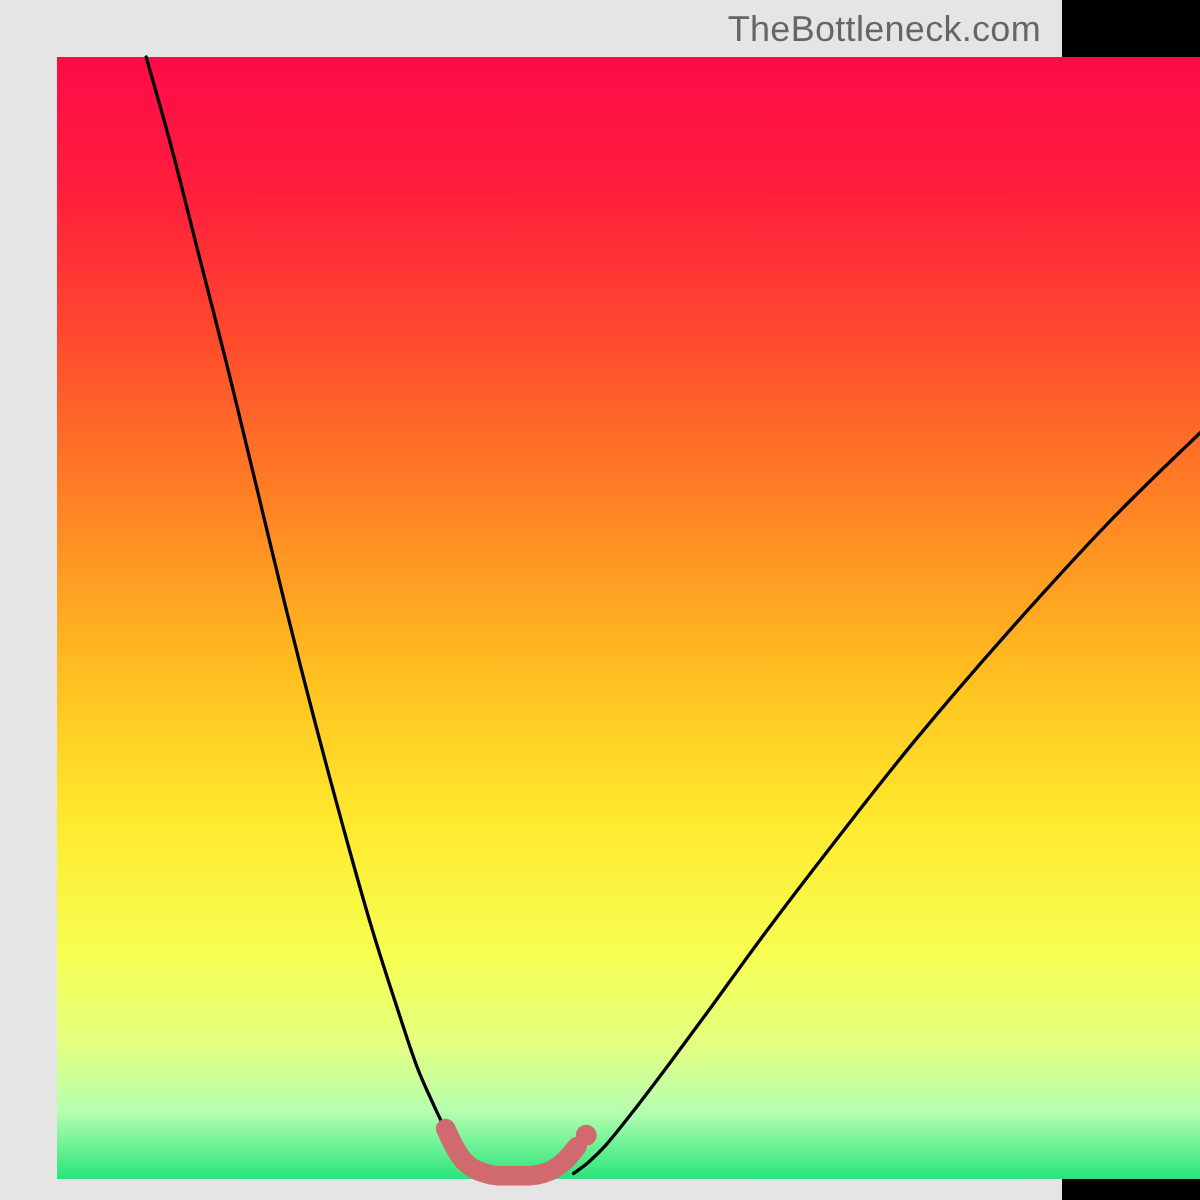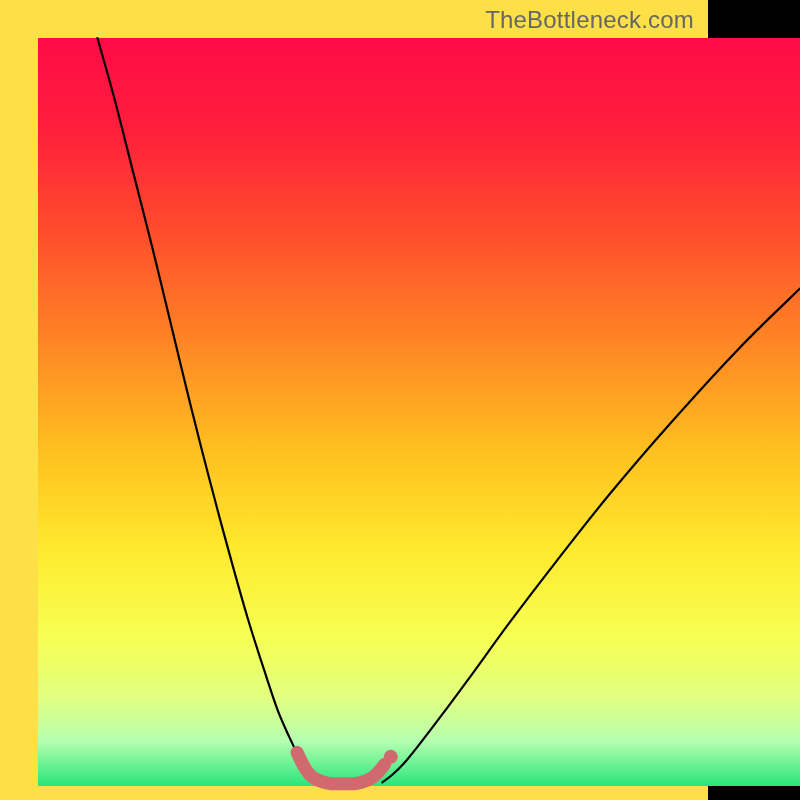--- a/index.html
+++ b/index.html
@@ -7,21 +7,21 @@
     padding: 0;
     width: 800px;
     height: 800px;
     background: #000;
     overflow: hidden;
   }
   .container {
     position: relative;
     width: 708px;
     height: 800px;
-    background: #fde047;
+    background: #e5e5e5;
   }
   .watermark {
     position: absolute;
     top: 6px;
     right: 14px;
     font-family: Arial, Helvetica, sans-serif;
     font-size: 24px;
     color: #666;
     letter-spacing: 0.2px;
     z-index: 5;

